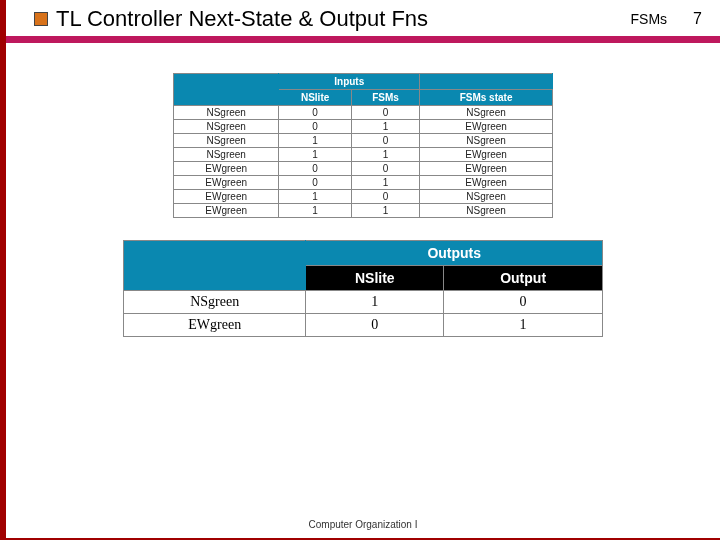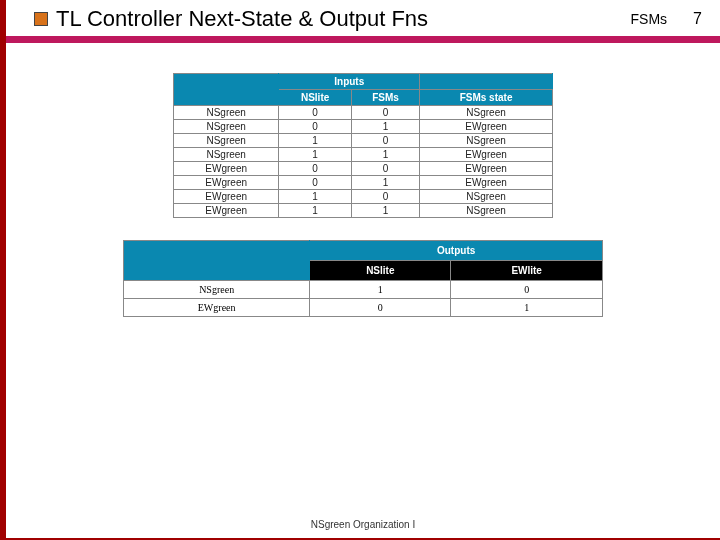--- a/index.html
+++ b/index.html
@@ -23,21 +23,21 @@
   .pagenum { font-size: 16px; color: #000; }
   .content { padding: 30px 90px 0 90px; }
 
   table.state { width: 380px; border-collapse: collapse; margin: 0 auto 22px auto; font-size: 10px; }
   table.state th, table.state td { border: 1px solid #888; text-align: center; }
   table.state .hdr1 { background: #0a88b0; color: #fff; font-weight: bold; padding: 2px 0; }
   table.state .hdr2 { background: #0a88b0; color: #fff; font-weight: bold; padding: 2px 0; }
   table.state .blank { background: #0a88b0; border-right: 1px solid #0a88b0; }
   table.state tbody td { background: #fff; padding: 1px 0; font-family: Verdana, Arial, sans-serif; color:#222; }
 
-  table.out { width: 480px; border-collapse: collapse; margin: 0 auto; font-size: 10px; }
+  table.out { width: 480px; border-collapse: collapse; margin: 0 auto; font-size: 14px; }
   table.out th, table.out td { border: 1px solid #888; text-align: center; }
   table.out .hdr1 { background: #0a88b0; color: #fff; font-weight: bold; padding: 4px 0; }
   table.out .hdr2 { background: #000000; color: #fff; font-weight: bold; padding: 4px 0; }
   table.out .blank { background: #0a88b0; border-right: 1px solid #0a88b0; }
   table.out tbody td { background: #fff; padding: 3px 0; font-family: "Times New Roman", serif; }
 
   .footer {
     position: absolute; bottom: 8px; left: 0; right: 0;
     text-align: center; font-size: 10px; color: #333;
   }
@@ -125,33 +125,33 @@
     </table>
 
     <table class="out">
       <thead>
         <tr>
           <th class="blank" rowspan="2"></th>
           <th class="hdr1" colspan="2">Outputs</th>
         </tr>
         <tr>
           <th class="hdr2">NSlite</th>
-          <th class="hdr2">EWlite</th>
+          <th class="hdr2">Output</th>
         </tr>
       </thead>
       <tbody>
         <tr>
             <td>NSgreen</td>
             <td>1</td>
             <td>0</td>
           </tr>
         <tr>
             <td>EWgreen</td>
             <td>0</td>
             <td>1</td>
           </tr>
       </tbody>
     </table>
 
   </div>
 
-  <div class="footer">NSgreen Organization I</div>
+  <div class="footer">Computer Organization I</div>
 </div>
 
 </body></html>

